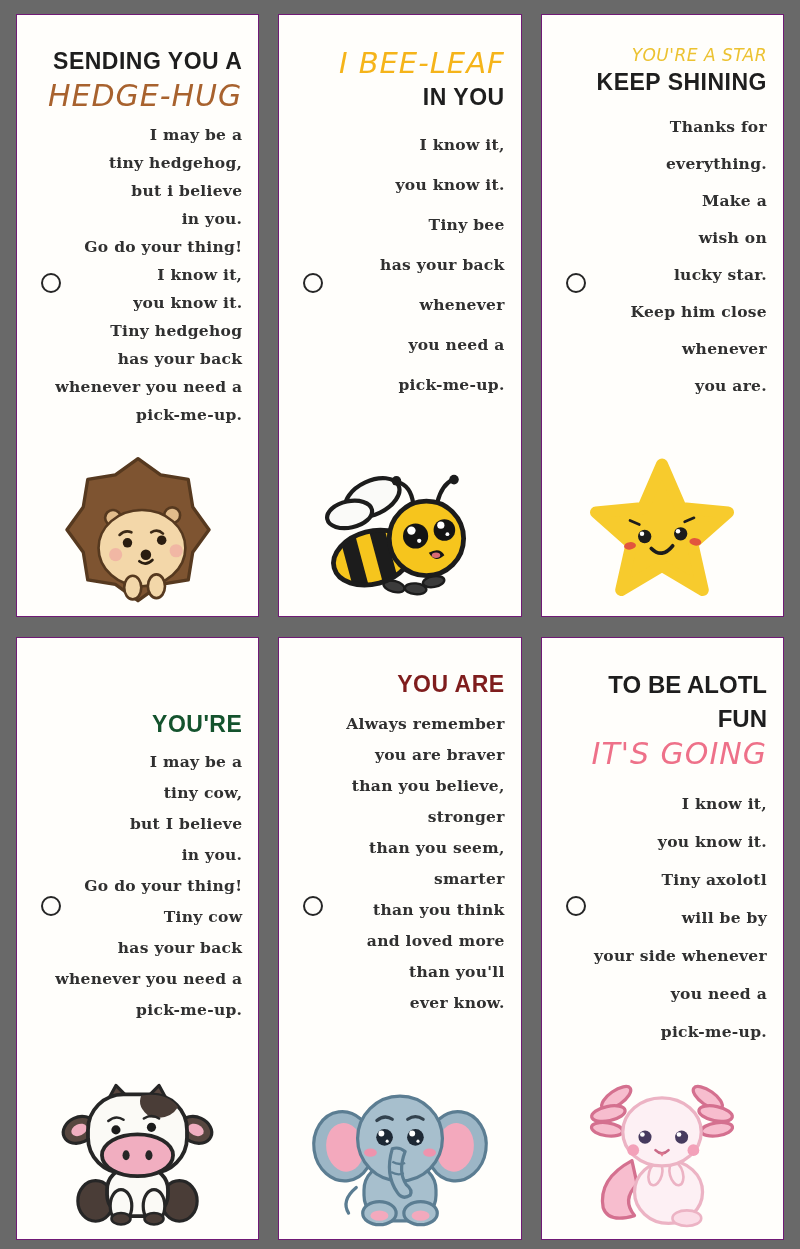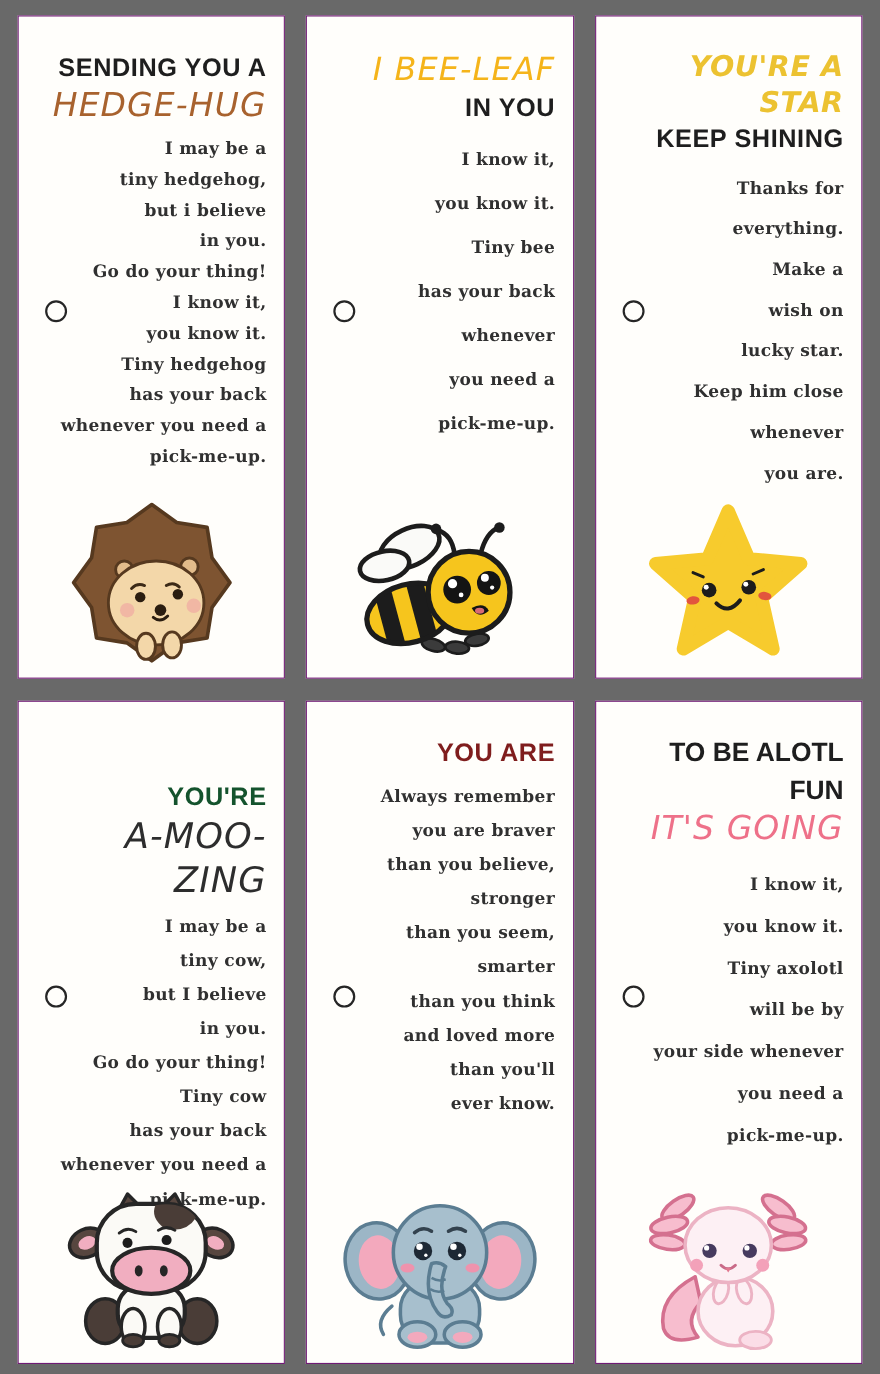--- a/index.html
+++ b/index.html
@@ -70,21 +70,21 @@
   }
   
   .card-hedgehog .body-text{line-height:28px;}
   .card-bee      .body-text{line-height:40px;margin-top:12px;}
   .card-star     .body-text{line-height:37px;margin-top:10px;}
   .card-cow      .body-text{line-height:31px;}
   .card-elephant .body-text{line-height:31px;margin-top:8px;}
   .card-axolotl  .body-text{line-height:38px;margin-top:12px;}
   .card-hedgehog .title-script{font-size:30px;}
   .card-cow      .title-script{font-size:32px;}
-  .card-star     .title-script{font-size:26px;letter-spacing:0.5px;font-weight:bold;}
+  .card-star     .title-script{font-size:17px;letter-spacing:0.5px;}
   .card-elephant .title-script{font-size:30px;letter-spacing:1.5px;}
   .card-axolotl  .title-script{font-size:30px;}
   .card-axolotl  .title-bold{font-size:24px;letter-spacing:0;}
 </style>
 </head>
 <body>
 
 <div class="sheet">
 
   <article class="card card-hedgehog">
@@ -200,21 +200,20 @@
         <path d="M52,73 Q60,81 68,71" stroke="#1c1c1c" stroke-width="2.8" fill="none" stroke-linecap="round"></path>
         <ellipse cx="36" cy="71" rx="4.5" ry="2.8" fill="#e2553d" transform="rotate(-8 36 71)"></ellipse>
         <ellipse cx="85" cy="68" rx="4.5" ry="2.8" fill="#e2553d" transform="rotate(8 85 68)"></ellipse>
       </svg>
     </div>
   </article>
 
   <article class="card card-cow">
     <div class="titles">
       <span class="title-line title-bold" style="color: #14532d; margin-top: 40px;">YOU'RE</span>
-      <span class="title-line title-script" style="color: rgb(45, 45, 45);">A-MOO-ZING</span>
     </div>
     <div class="body-text">I may be a
 tiny cow,
 but I believe
 in you.
 Go do your thing!
 Tiny cow
 has your back
 whenever you need a
 pick-me-up.</div>

